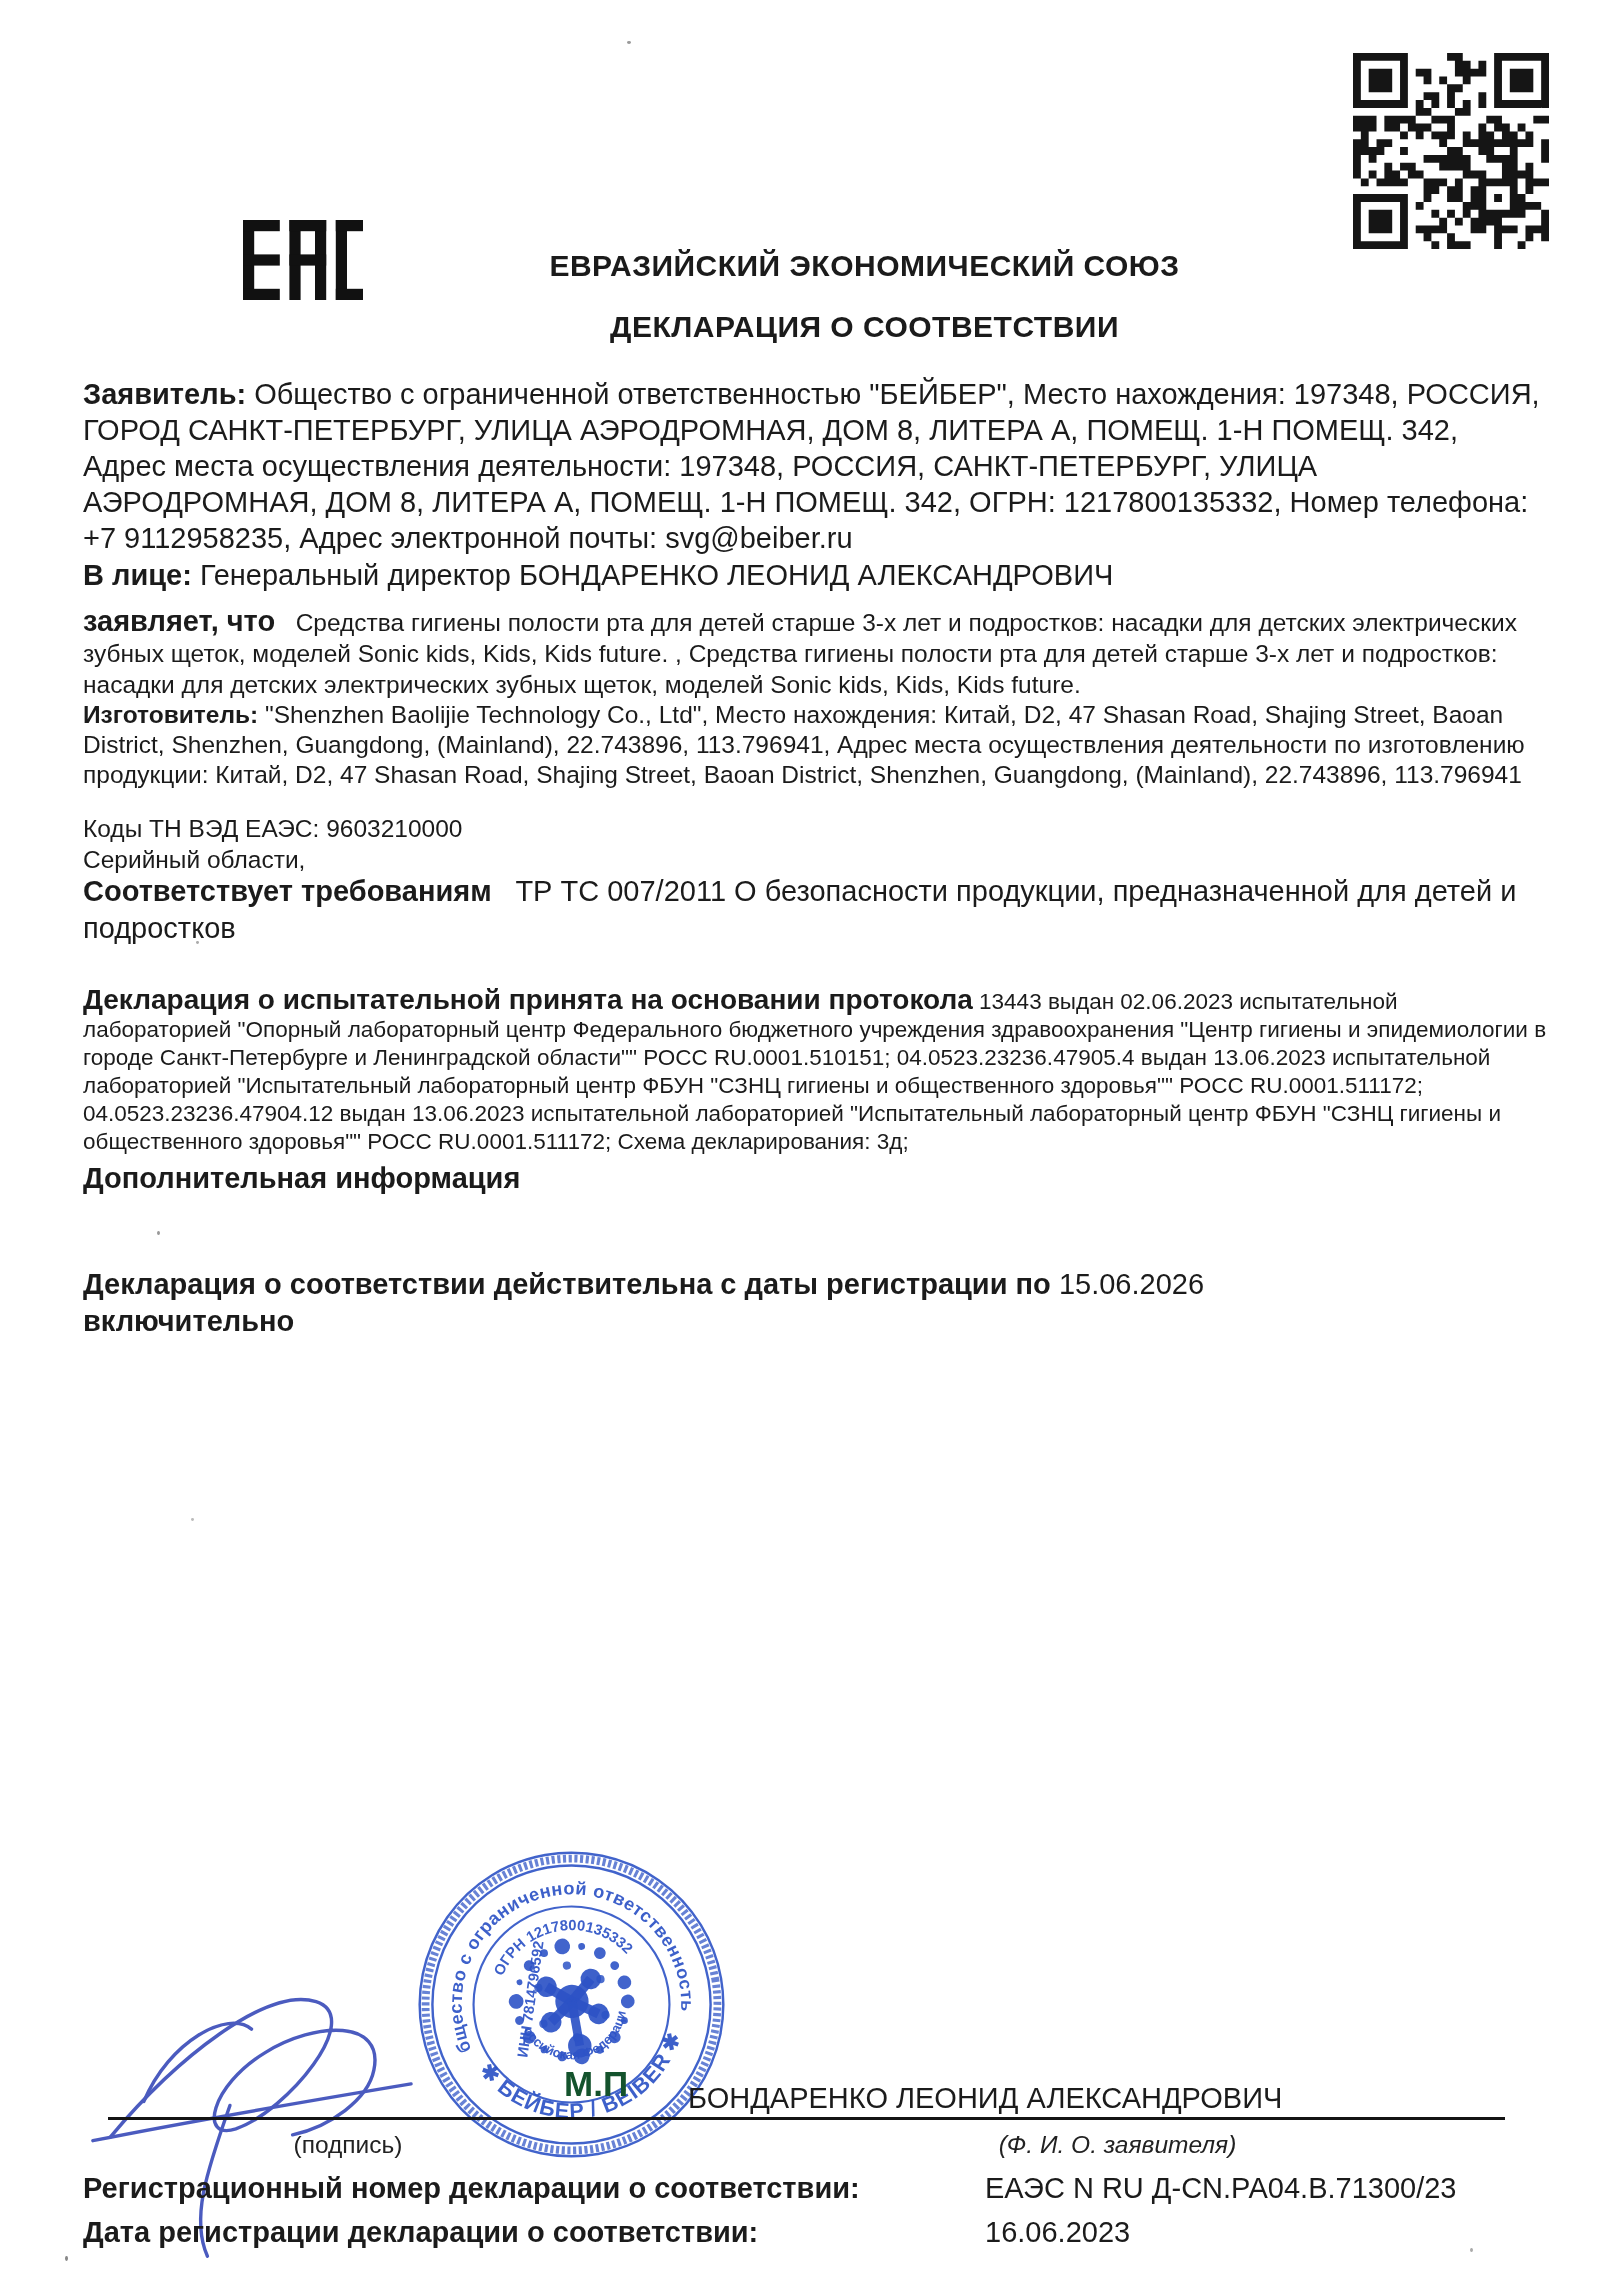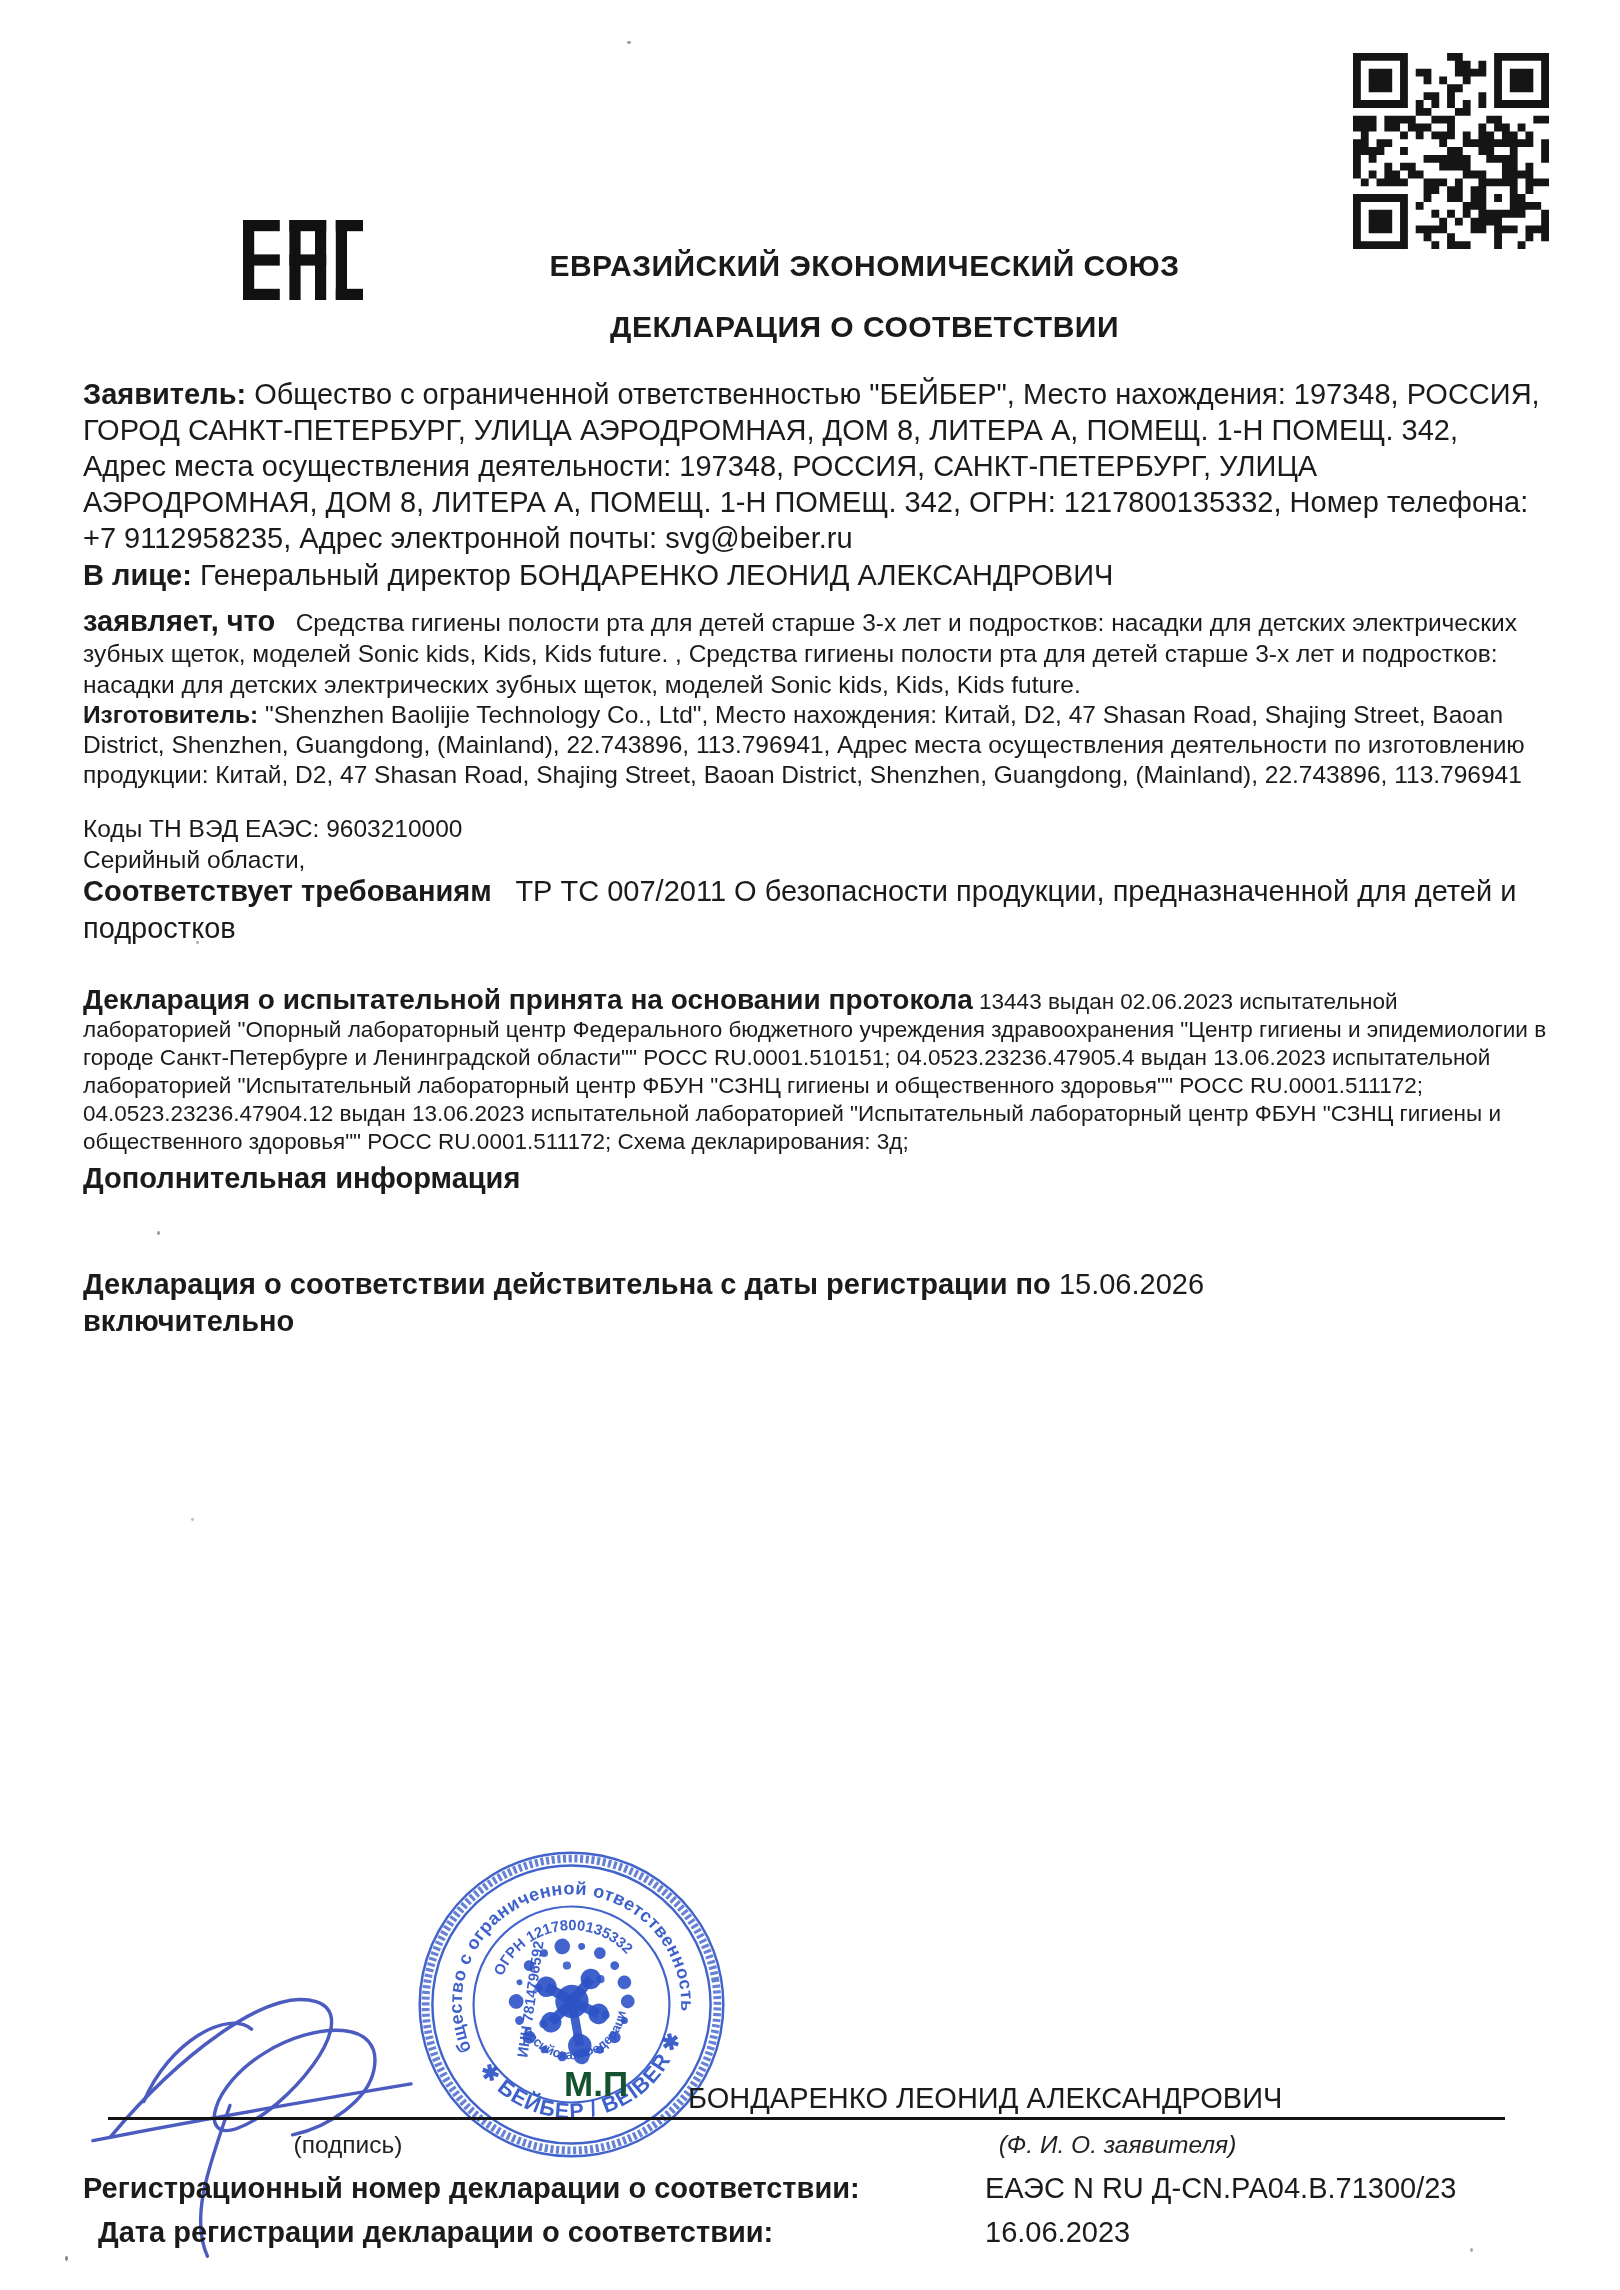--- a/index.html
+++ b/index.html
@@ -183,21 +183,21 @@
 
   <div class="abs" style="left:688px;top:2082px;font-size:29px;">БОНДАРЕНКО ЛЕОНИД АЛЕКСАНДРОВИЧ</div>
 
   <div class="abs" id="sig-line" style="left:108px;top:2117px;width:1397px;"></div>
 
   <div class="abs caption" style="left:250px;top:2131px;width:196px;">(подпись)</div>
   <div class="abs caption" style="left:990px;top:2131px;width:255px;font-style:italic;">(Ф. И. О. заявителя)</div>
 
   <div class="abs footer-label" style="left:83px;top:2172px;">Регистрационный номер декларации о соответствии:</div>
   <div class="abs footer-value" style="left:985px;top:2172px;">ЕАЭС N RU Д-CN.РА04.В.71300/23</div>
-  <div class="abs footer-label" style="left:98px;top:2216px;">Дата регистрации декларации о соответствии:</div>
+  <div class="abs footer-label" style="left:83px;top:2216px;">Дата регистрации декларации о соответствии:</div>
   <div class="abs footer-value" style="left:985px;top:2216px;">16.06.2023</div>
 
   <div class="speck" style="left:627px;top:41px;width:3.9px;height:2.9px;background:#999;"></div>
   <div class="speck" style="left:196px;top:941px;width:2.9px;height:2.9px;background:#aaa;"></div>
   <div class="speck" style="left:157px;top:1231px;width:2.9px;height:3.9px;background:#999;"></div>
   <div class="speck" style="left:191px;top:1518px;width:2.9px;height:2.9px;background:#bbb;"></div>
   <div class="speck" style="left:65px;top:2256px;width:2.9px;height:4.9px;background:#888;"></div>
   <div class="speck" style="left:1470px;top:2248px;width:2.9px;height:3.9px;background:#aaa;"></div>
 
 </div>

